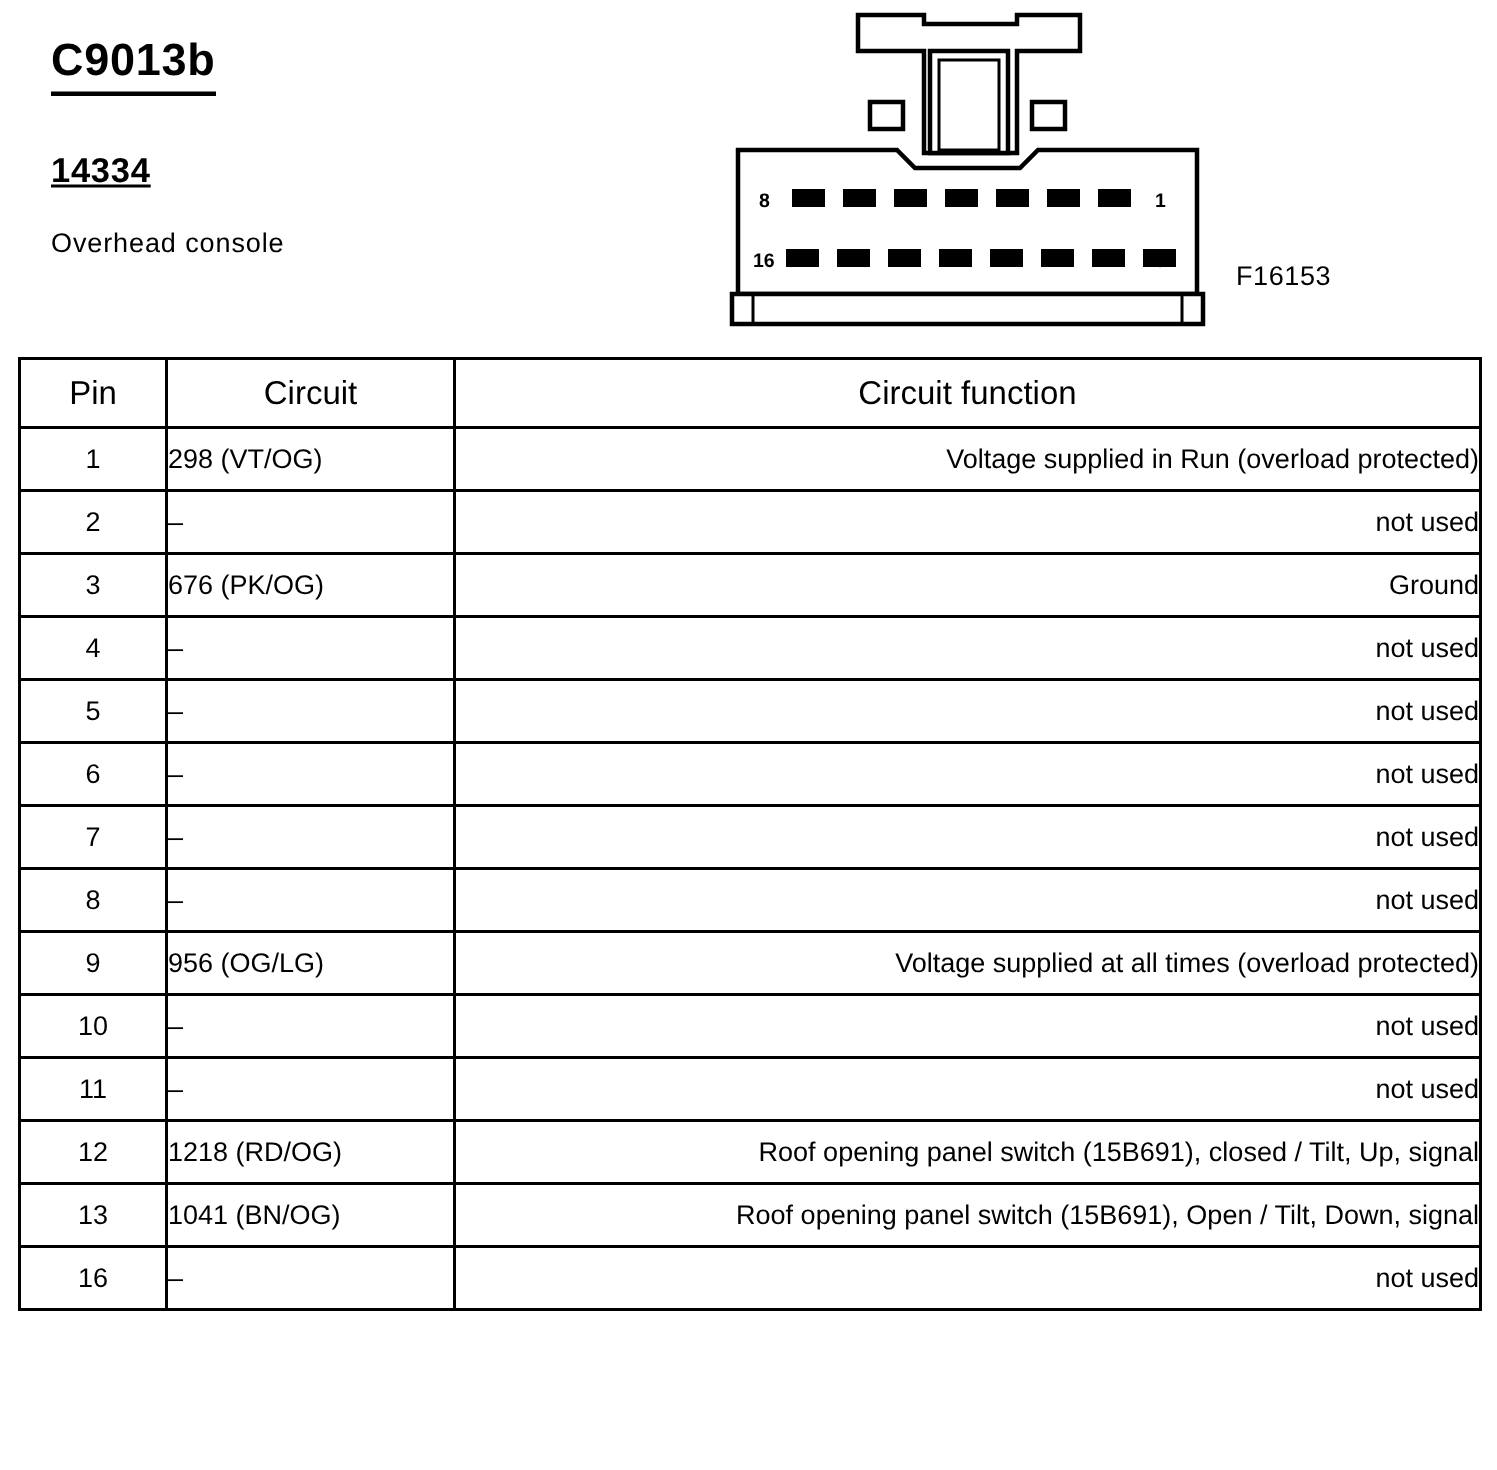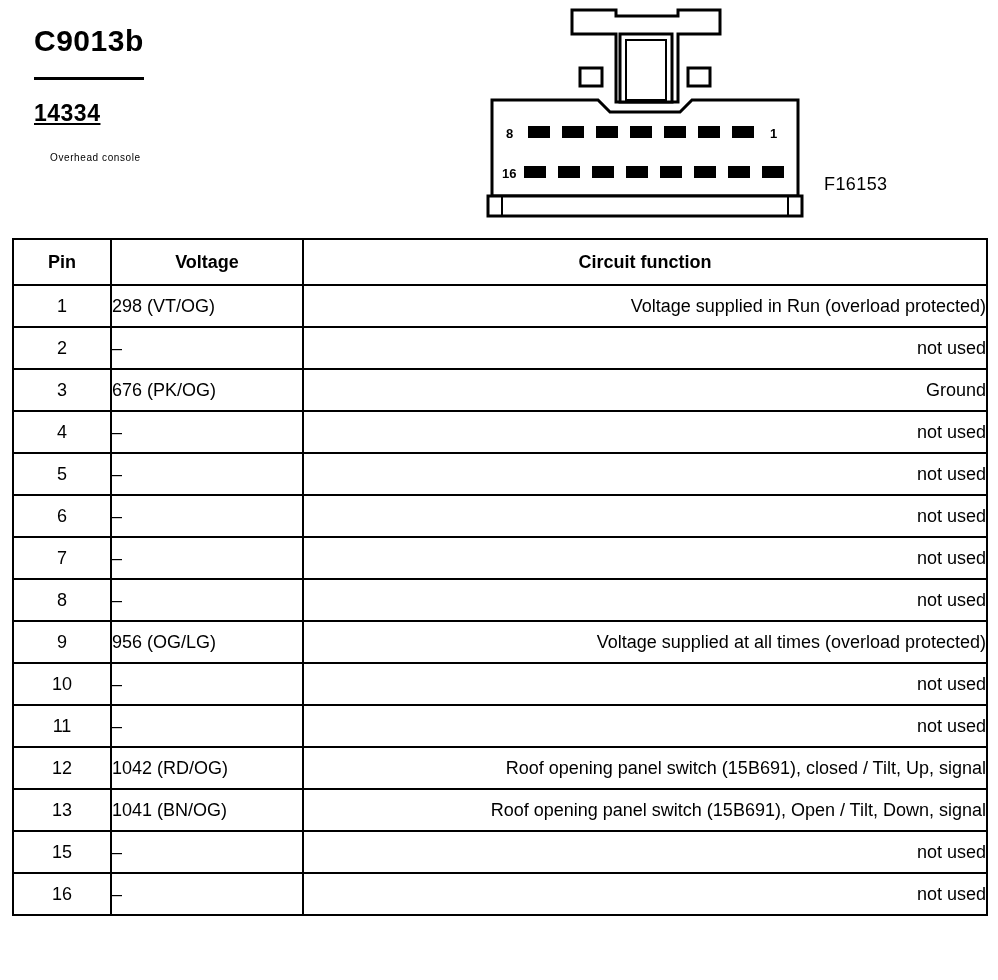--- a/index.html
+++ b/index.html
@@ -25,37 +25,37 @@
     height: 222px;
   }
   #conn-title {
     position: absolute;
     left: 34px;
     top: 24px;
     font-size: 30px;
     font-weight: bold;
     letter-spacing: 0.5px;
     border-bottom: 3px solid #000;
-    padding-bottom: 19px;
+    padding-bottom: 3px;
     line-height: 34px;
   }
   #conn-part {
     position: absolute;
     left: 34px;
     top: 100px;
     font-size: 23px;
     font-weight: bold;
     letter-spacing: 0.5px;
     text-decoration: underline;
   }
   #conn-desc {
     position: absolute;
-    left: 50px;
+    left: 34px;
     top: 152px;
-    font-size: 10px;
+    font-size: 18px;
     letter-spacing: 0.6px;
   }
   #fig-code {
     position: absolute;
     left: 824px;
     top: 174px;
     font-size: 18px;
     letter-spacing: 0.4px;
   }
 
@@ -87,22 +87,22 @@
     table-layout: fixed;
   }
   #pin-table th, #pin-table td {
     border: 2px solid #000;
     height: 40px;
     padding: 0;
     font-size: 18px;
     font-weight: normal;
   }
   #pin-table th {
-    font-size: 18px;
-    font-weight: bold;
+    font-size: 22px;
+    font-weight: normal;
     text-align: center;
     height: 44px;
   }
   col.col-pin     { width: 98px; }
   col.col-circuit { width: 192px; }
   col.col-func    { width: 684px; }
 
   td.cell-pin     { text-align: center; }
   td.cell-circuit { }
   td.cell-func    { text-align: right; padding-left: 10px; }
@@ -161,21 +161,21 @@
 
 <table id="pin-table">
   <colgroup>
     <col class="col-pin">
     <col class="col-circuit">
     <col class="col-func">
   </colgroup>
   <thead>
     <tr>
       <th>Pin</th>
-      <th>Voltage</th>
+      <th>Circuit</th>
       <th>Circuit function</th>
     </tr>
   </thead>
   <tbody id="pin-table-body">
       <tr>
         <td class="cell-pin">1</td>
         <td class="cell-circuit">298 (VT/OG)</td>
         <td class="cell-func">Voltage supplied in Run (overload protected)</td>
       </tr>
       <tr>
@@ -223,32 +223,27 @@
         <td class="cell-circuit">–</td>
         <td class="cell-func">not used</td>
       </tr>
       <tr>
         <td class="cell-pin">11</td>
         <td class="cell-circuit">–</td>
         <td class="cell-func">not used</td>
       </tr>
       <tr>
         <td class="cell-pin">12</td>
-        <td class="cell-circuit">1042 (RD/OG)</td>
+        <td class="cell-circuit">1218 (RD/OG)</td>
         <td class="cell-func">Roof opening panel switch (15B691), closed / Tilt, Up, signal</td>
       </tr>
       <tr>
         <td class="cell-pin">13</td>
         <td class="cell-circuit">1041 (BN/OG)</td>
         <td class="cell-func">Roof opening panel switch (15B691), Open / Tilt, Down, signal</td>
       </tr>
       <tr>
-        <td class="cell-pin">15</td>
-        <td class="cell-circuit">–</td>
-        <td class="cell-func">not used</td>
-      </tr>
-      <tr>
         <td class="cell-pin">16</td>
         <td class="cell-circuit">–</td>
         <td class="cell-func">not used</td>
       </tr>
     </tbody>
 </table>
 
 </body></html>

